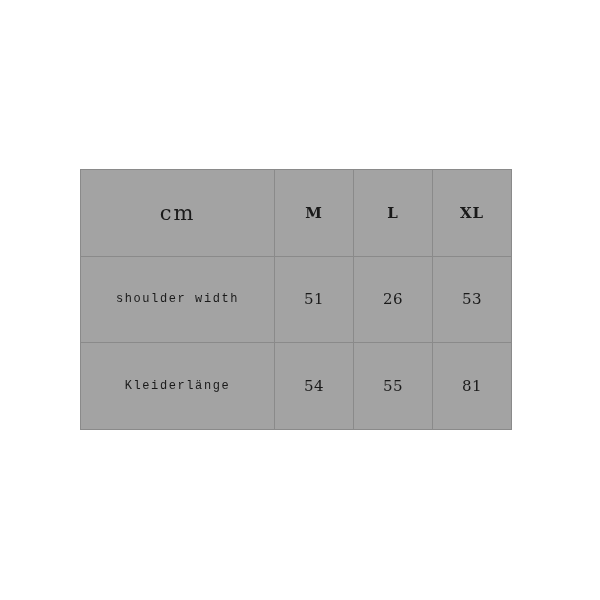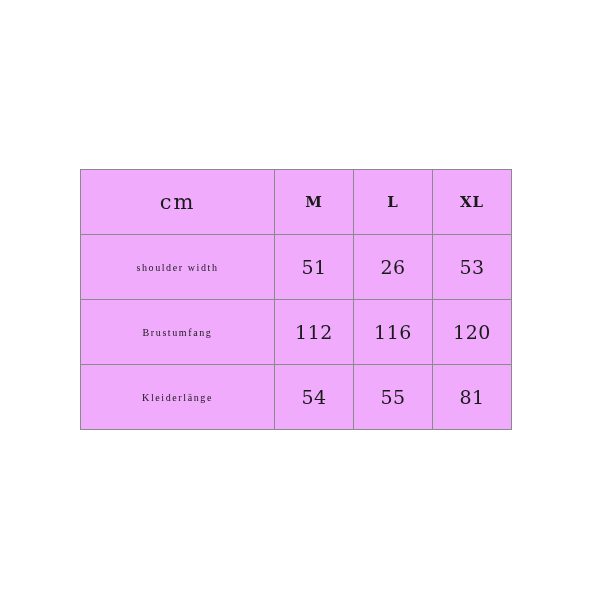--- a/index.html
+++ b/index.html
@@ -35,48 +35,48 @@
   #size-chart col.label-col { width: 194px; }
   #size-chart col.size-col  { width: 79px; }
 
   #size-chart td {
     border: 1px solid #8a8a8a;
     text-align: center;
     vertical-align: middle;
     color: #1a1a1a;
     padding: 0;
     height: 52px;
-    background: #f0abfc;
+    background: #a3a3a3;
   }
 
   
   .unit-cell {
     font-family: "DejaVu Serif", serif;
     font-size: 21px;
     letter-spacing: 2px;
     font-weight: 500;
   }
   .size-head {
     font-family: "DejaVu Serif", serif;
     font-size: 15px;
     font-weight: 700;
     letter-spacing: 1px;
   }
 
   
   .row-label {
-    font-family: Liberation Serif, serif;
-    font-size: 10px;
+    font-family: Liberation Mono, monospace;
+    font-size: 12px;
     letter-spacing: 1.6px;
     font-weight: 400;
     margin-left: 36px;
   }
   .measure {
     font-family: "DejaVu Serif", serif;
-    font-size: 19px;
+    font-size: 15px;
     letter-spacing: 0.5px;
     font-weight: 400;
   }
 </style>
 </head>
 <body>
 
 <div id="page">
 
   <table id="size-chart">
@@ -95,26 +95,20 @@
         <td class="size-head">XL</td>
       </tr>
 
       <tr>
         <td class="row-label">shoulder width</td>
         <td class="measure">51</td>
         <td class="measure">26</td>
         <td class="measure">53</td>
       </tr>
 
-      <tr>
-        <td class="row-label">Brustumfang</td>
-        <td class="measure">112</td>
-        <td class="measure">116</td>
-        <td class="measure">120</td>
-      </tr>
 
 
       <tr>
         <td class="row-label">Kleiderlänge</td>
         <td class="measure">54</td>
         <td class="measure">55</td>
         <td class="measure">81</td>
       </tr>
 
     </tbody>

